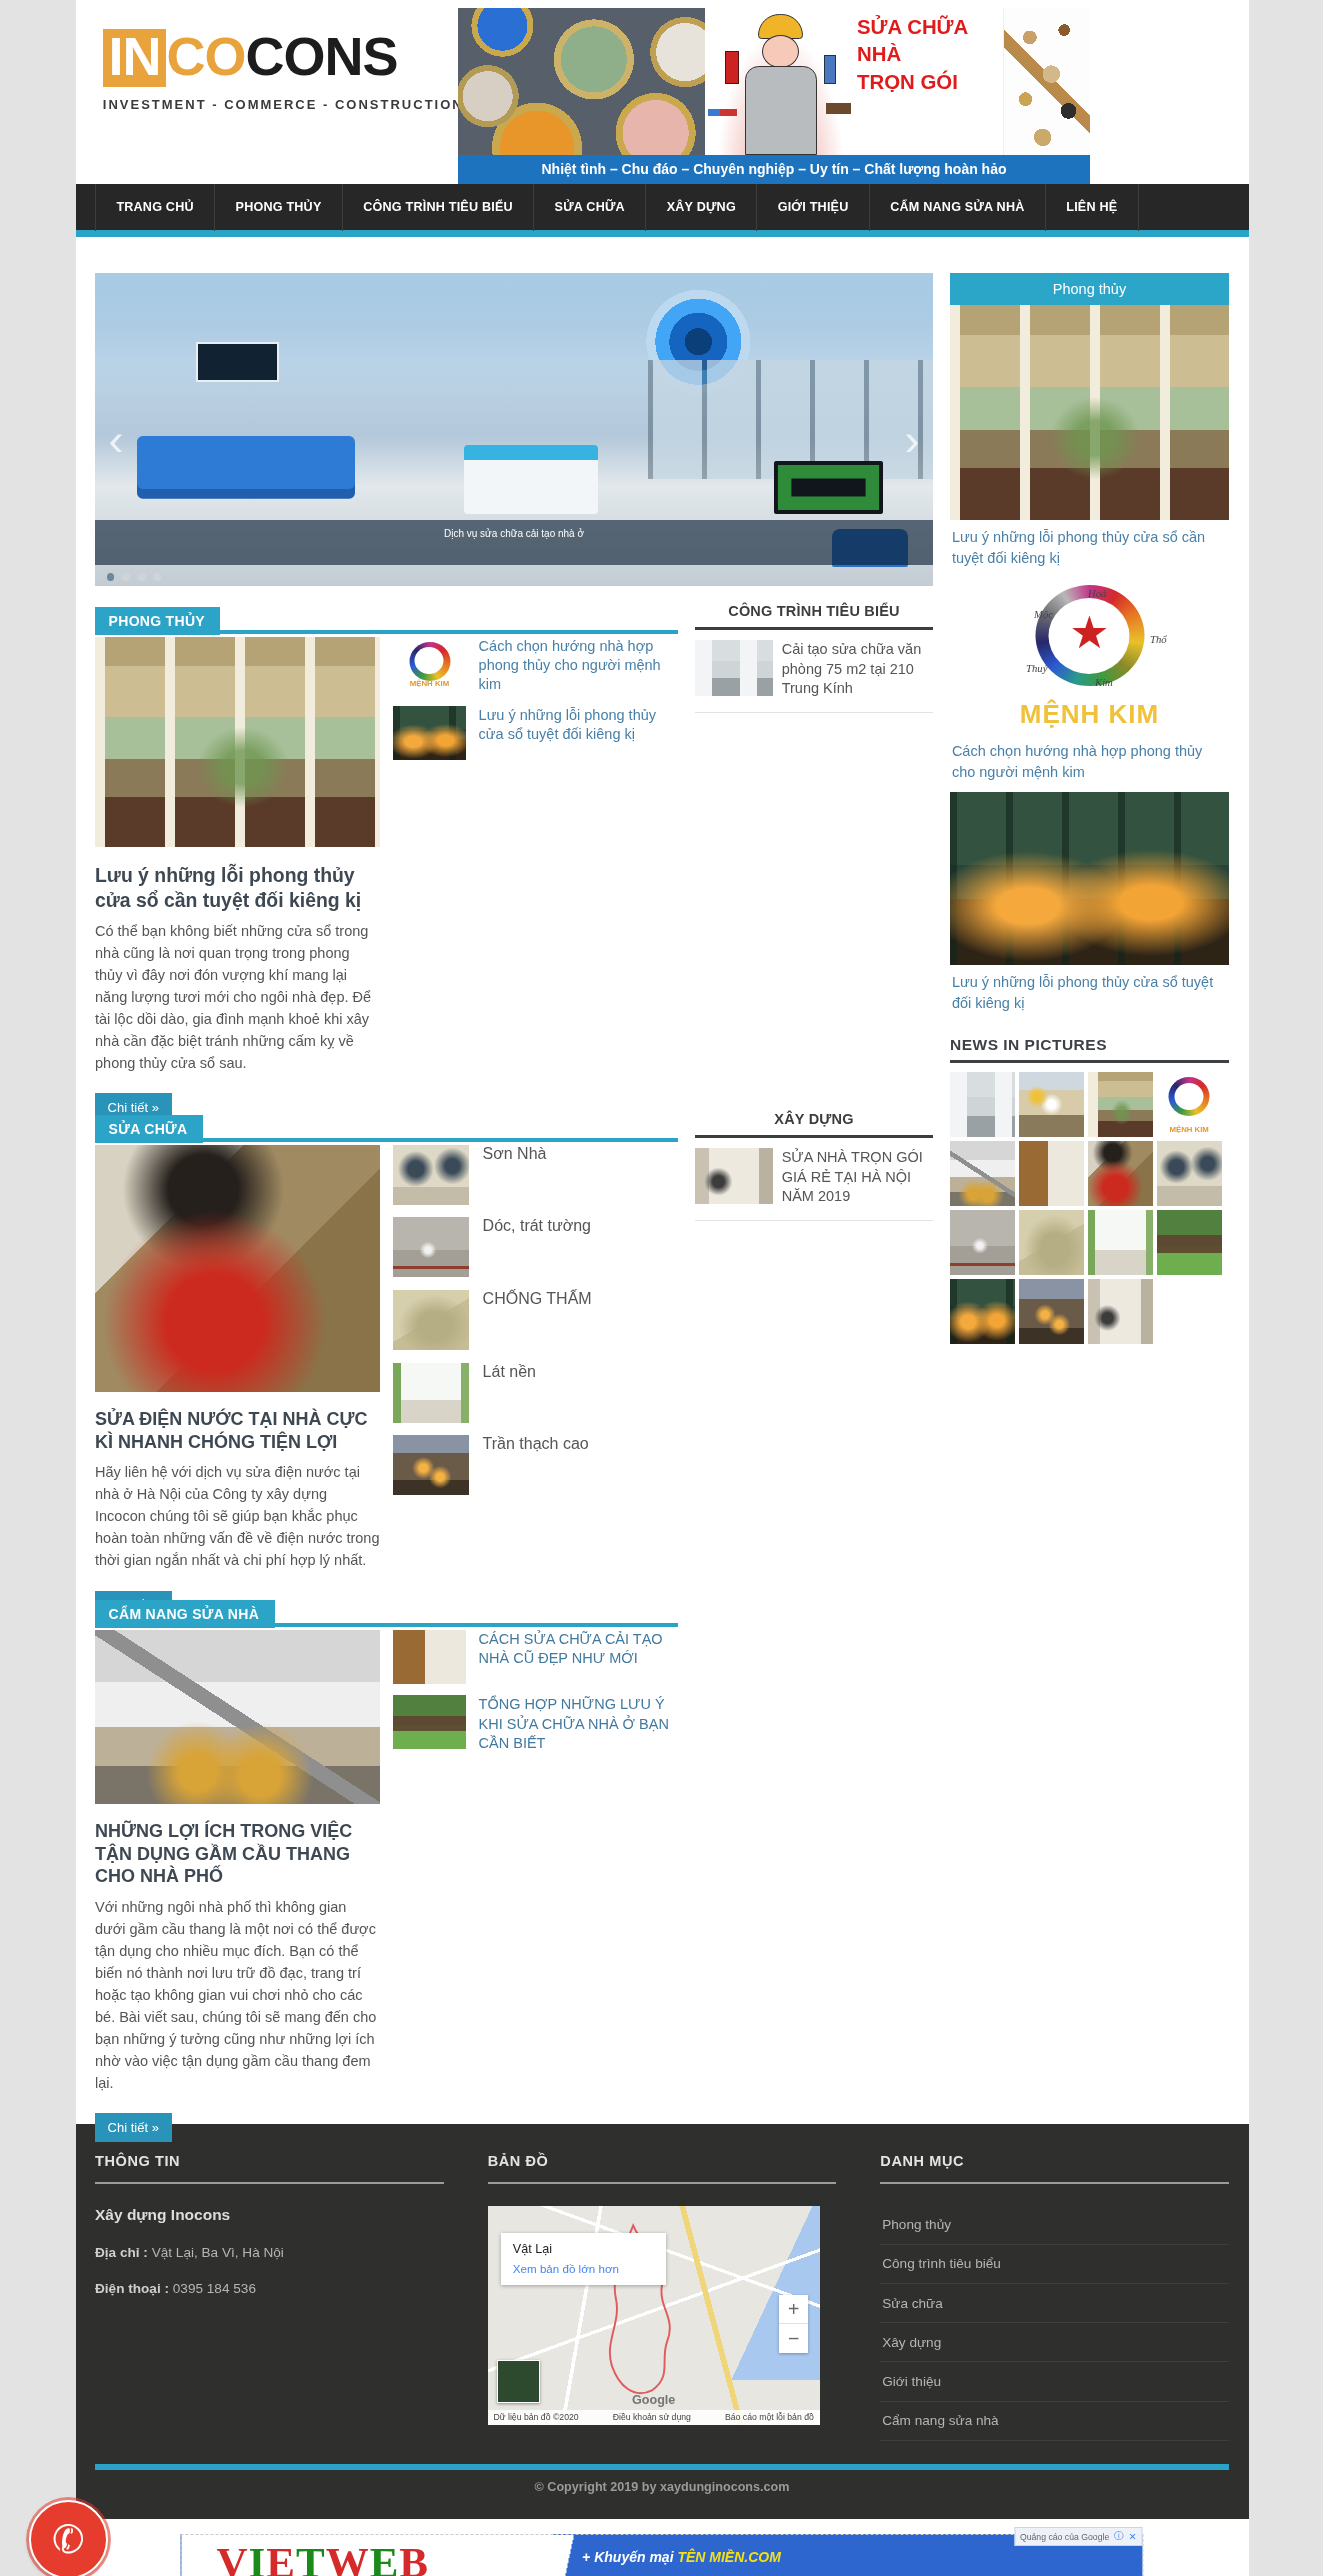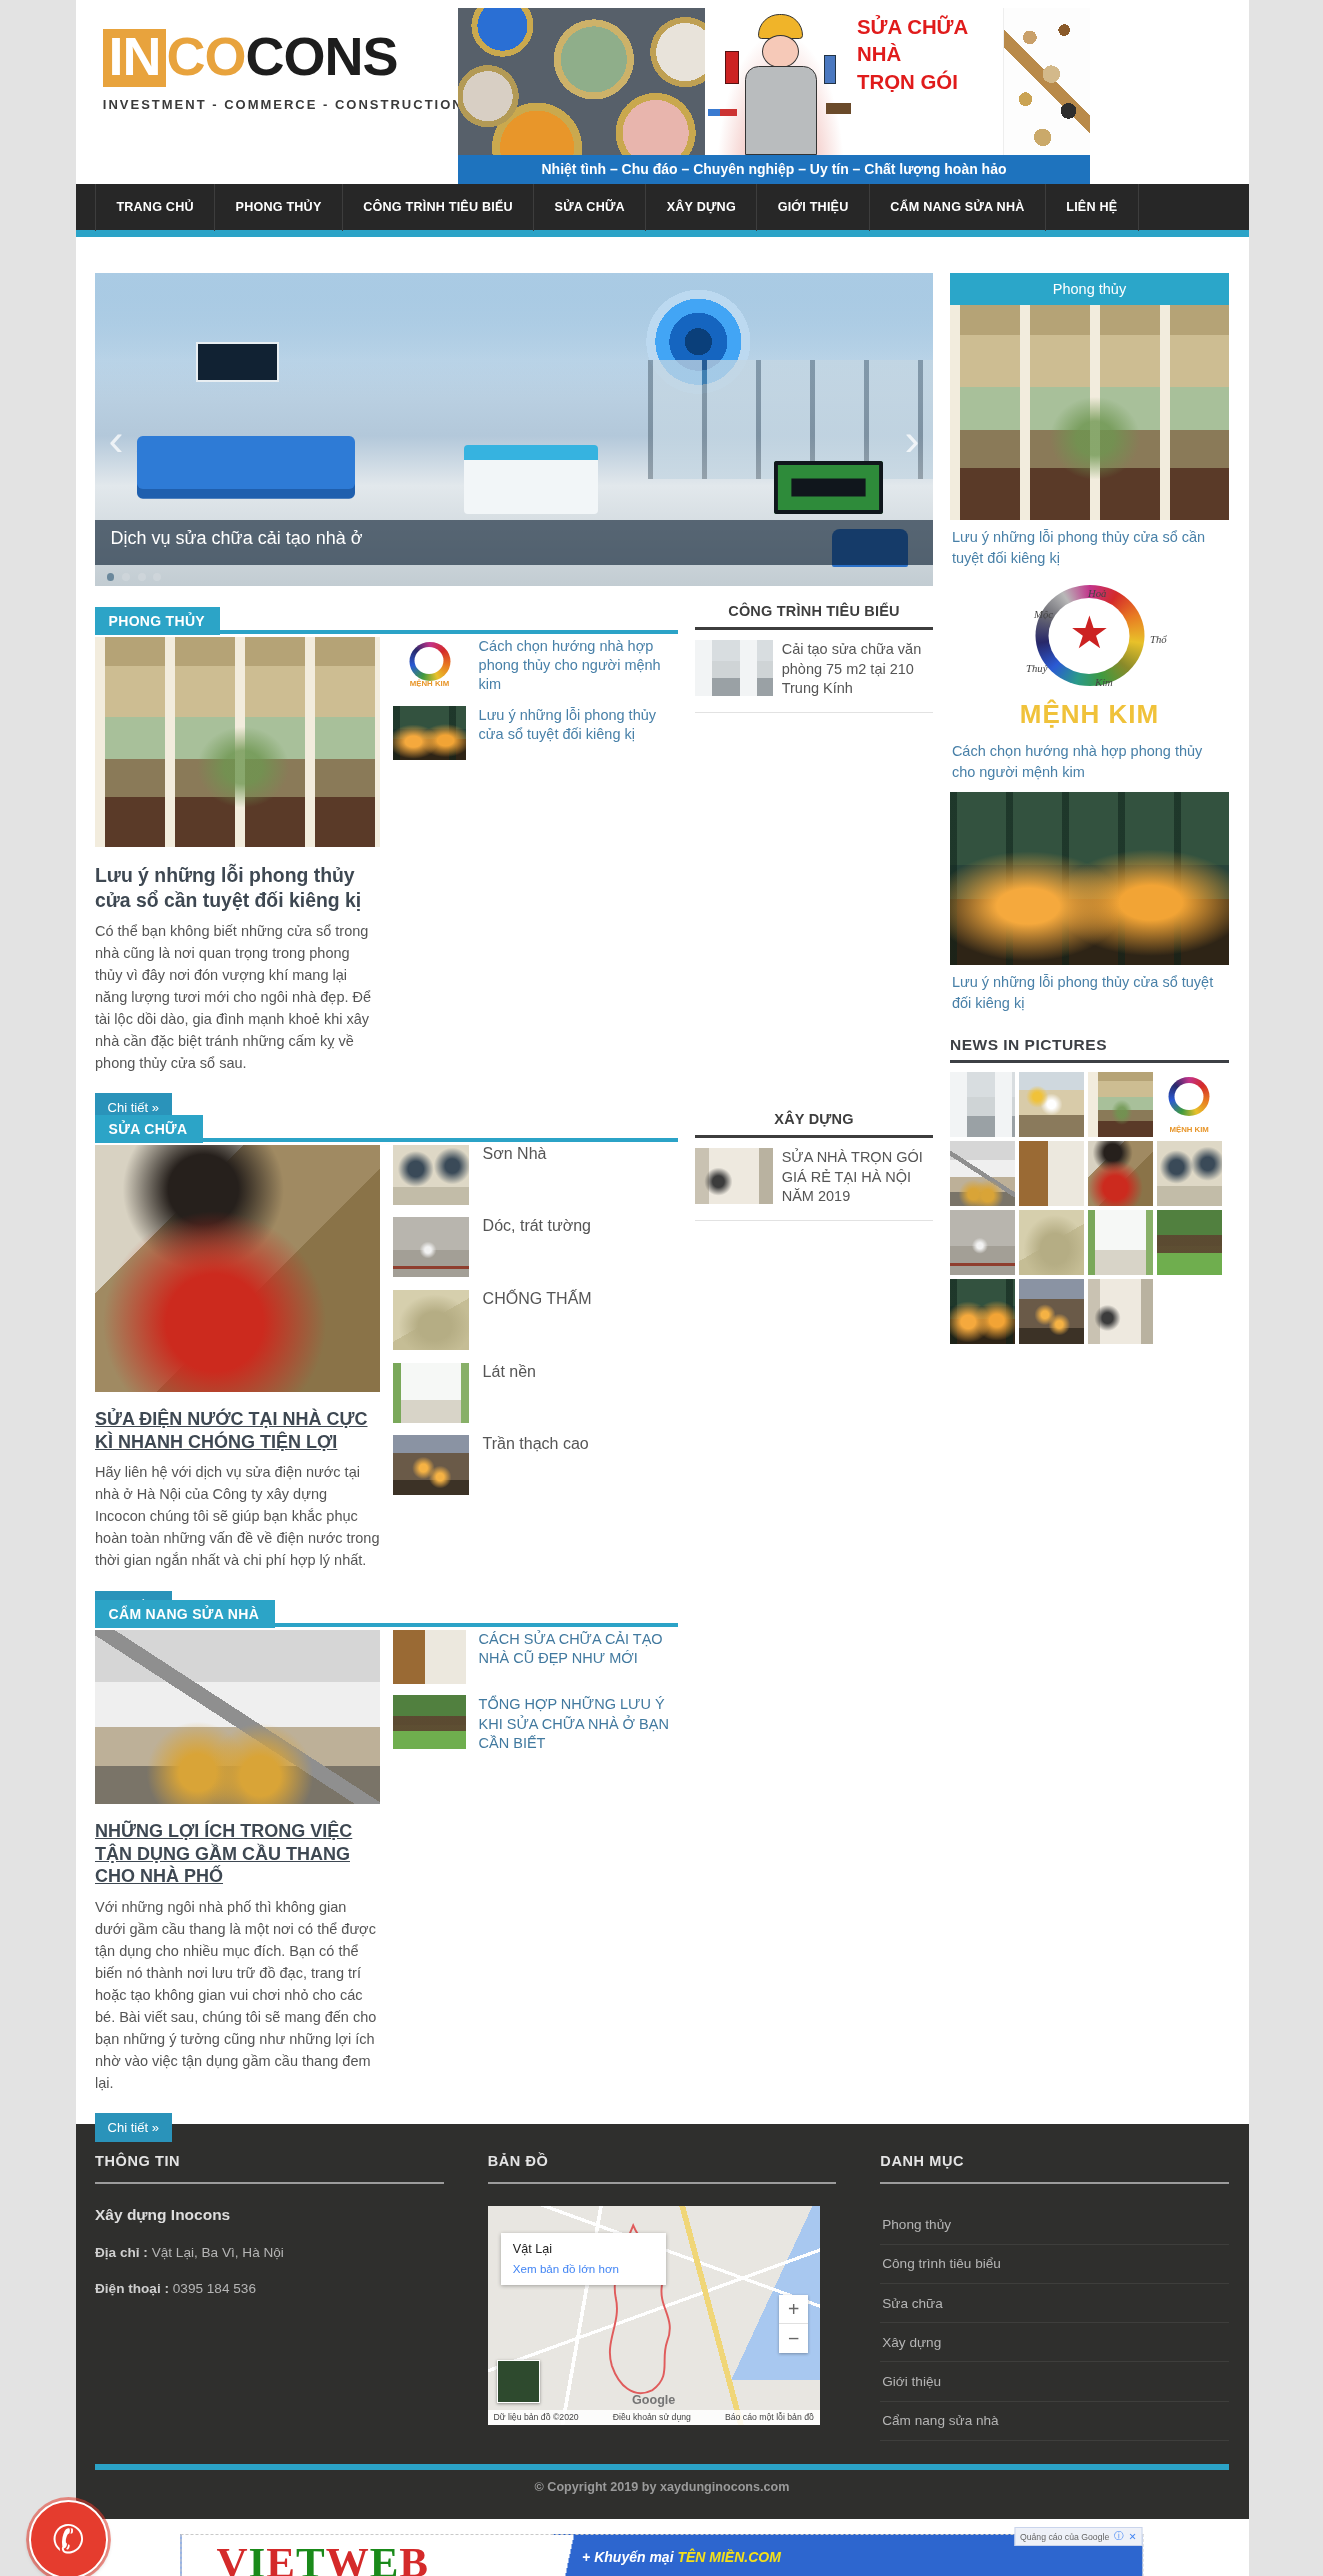--- a/index.html
+++ b/index.html
@@ -68,21 +68,21 @@
       linear-gradient(180deg,#aacbe4 0%, rgba(170,203,228,0) 100%); }
   .sl-tv { position:absolute; left:12%; top:22%; width:10%; height:13%; background:#123; border:2.9px solid #e8eef2; }
   .sl-sofa { position:absolute; left:5%; top:52%; width:26%; height:17%; background:#2e7bd6; border-radius:5.8px; box-shadow:0 9.7px 0 #1f5fae; }
   .sl-desk { position:absolute; left:44%; top:55%; width:16%; height:22%; background:linear-gradient(180deg,#36b3e0 0 22%, #f2f6f8 22% 100%); border-radius:3.9px; }
   .sl-win { position:absolute; right:0; top:28%; width:34%; height:38%; background:
       repeating-linear-gradient(90deg, rgba(60,80,95,.45) 0 4.8px, rgba(196,214,226,.75) 4.8px 54px); }
   .sl-mon { position:absolute; right:6%; top:60%; width:13%; height:17%; background:#10161c; border-radius:2.9px;
       box-shadow:inset 0 0 0 3.9px #10161c, inset 0 0 0 17.4px #2e8b3a; }
   .sl-chair { position:absolute; right:3%; top:82%; width:9%; height:12%; background:#2a70c8; border-radius:7.8px 7.8px 1.9px 1.9px; }
   .sl-caption { position:absolute; left:0; bottom:20.4px; width:100%; height:45px; background:rgba(8,28,46,.62);
-      color:#fff; font-size:18px; padding:7.8px 15.5px; }
+      color:#fff; font-size:10px; padding:7.8px 15.5px;text-align:center; }
   .sl-dots { position:absolute; left:11.6px; bottom:4.8px; display:flex; gap:7.8px; }
   .sl-dot { width:7.8px; height:7.8px; border-radius:50%; background:#cfd6db; opacity:.85; }
   .sl-dot.active { background:#5a7b92; }
   .sl-arrow { position:absolute; top:46%; color:rgba(255,255,255,.75); font-size:45px; line-height:1; cursor:pointer; }
   .sl-prev { left:13.6px; } .sl-next { right:13.6px; }
 
   
   .sidebar { position:absolute; left:855px; top:36px; width:279px; }
   .sb-header { background:#2ba6c9; color:#fff; text-align:center; font-size:14.5px; height:32px; line-height:32px; }
   .sb-img { width:100%; display:block; }
@@ -157,21 +157,21 @@
 
   
   .section { position:absolute; width:838px; }
   .sec-head { position:relative; height:30px; width:583px; }
   .sec-head .rule { position:absolute; left:0; top:23px; width:100%; height:3.9px; background:#2ba3c7; }
   .sec-head .label { position:absolute; left:0; top:0; background:#2ca4c7; color:#fff; font-weight:bold; font-size:14px;
       padding:5.8px 15.5px 6.8px 13.6px; letter-spacing:0.3px; }
   .feature { width:285px; float:left; }
   .feature .fimg { width:285px; cursor:pointer; }
   .f-headline { font-size:19.4px; font-weight:bold; color:#3e4852; line-height:1.25; margin:16.5px 0 7.8px 0; }
-  .f-headline.upper { font-size:18px;text-decoration:underline; }
+  .f-headline.upper { font-size:18px; }
   .f-excerpt { font-size:14.5px; color:#555; line-height:1.52; }
   .btn-detail { display:inline-block; margin-top:19.4px; background:#2a93ba; color:#fff; font-size:13px; padding:6.8px 12.6px; cursor:pointer; }
   .art-list { margin-left:298px; width:286px; }
   .art-item { display:flex; gap:12.6px; margin-bottom:11.6px; cursor:pointer; }
   .art-item .thumb { flex:0 0 73px; height:54px; }
   .art-item .t-title { color:#4880a8; font-size:14.5px; line-height:1.32; }
   .art-item .t-title.upper { color:#41799f; }
   .svc-item { display:flex; gap:13.6px; margin-bottom:12.6px; cursor:pointer; }
   .svc-item .thumb { flex:0 0 76px; height:60px; }
   .svc-item .t-title { color:#555; font-size:16px; }

